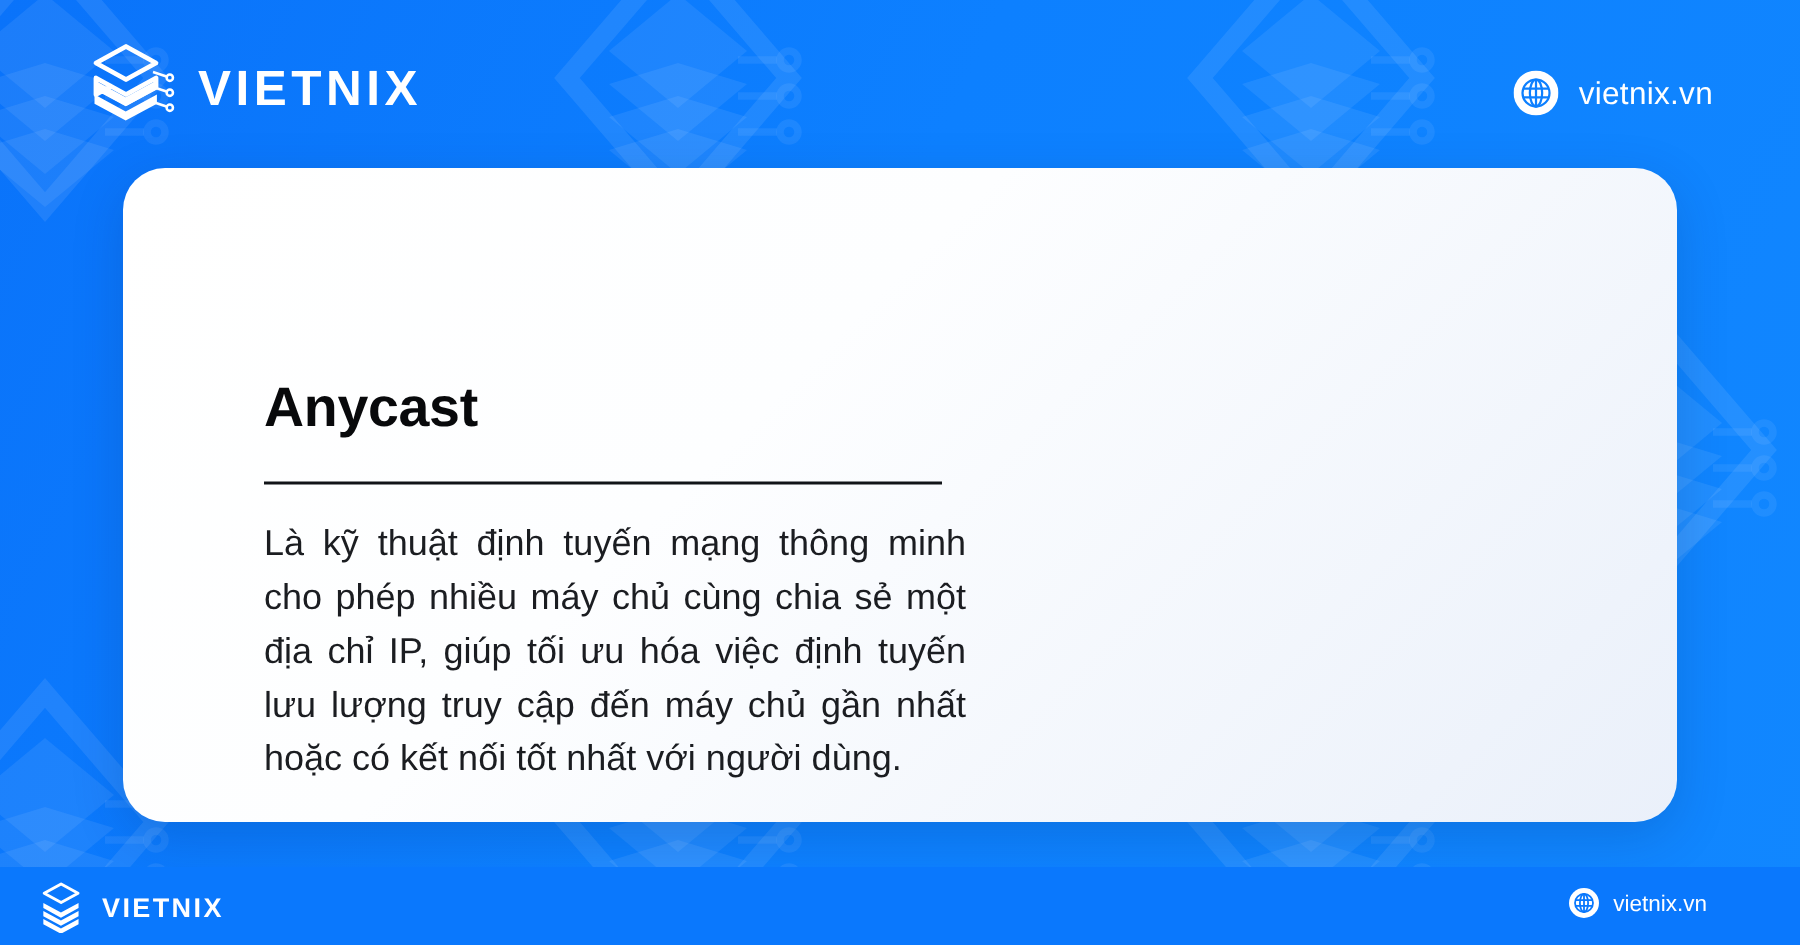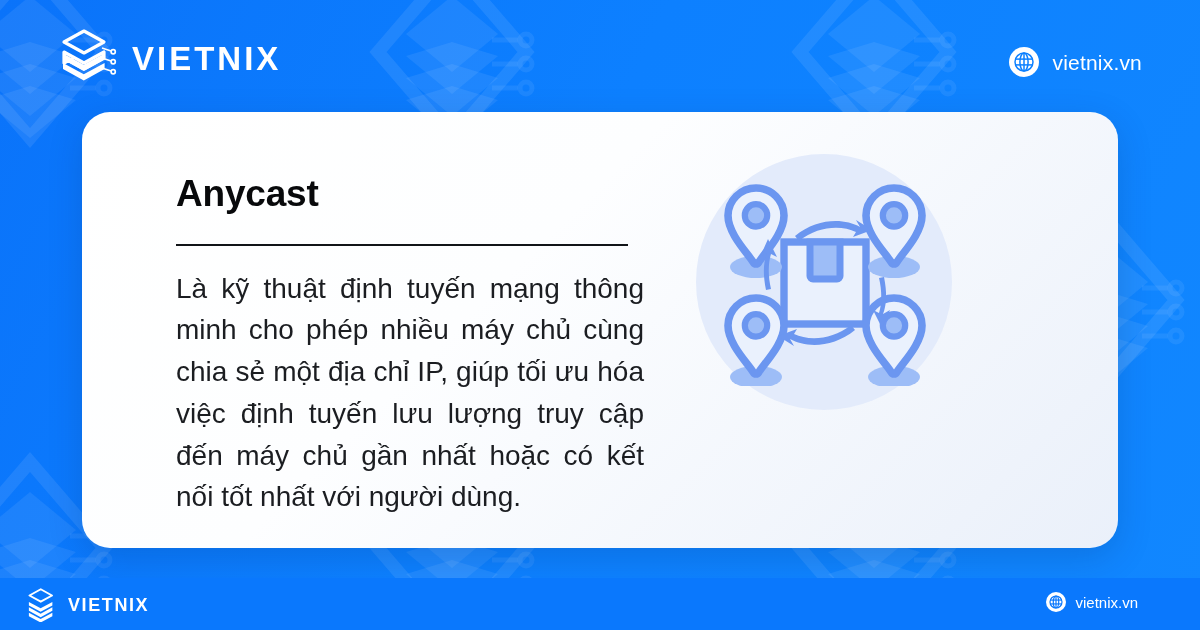--- a/index.html
+++ b/index.html
@@ -25,26 +25,26 @@
   .site{position:absolute;right:58px;top:47px;display:flex;align-items:center;gap:13px;}
   .globe{width:30px;height:30px;display:block;}
   .site-url{color:#ffffff;font-size:21px;letter-spacing:.2px;line-height:1;}
 
   
   .card{position:absolute;left:82px;top:112px;width:1036px;height:436px;
         border-radius:28px;
         background:linear-gradient(135deg,#ffffff 0%,#fdfeff 40%,#eaf0fa 100%);
         box-shadow:0 10px 34px rgba(2,40,95,.18);
         overflow:hidden;}
-  .card-inner{position:absolute;inset:0;display:flex;}
+  .card-inner{position:absolute;inset:0;display:flex;align-items:flex-end;}
 
   .card-left{width:600px;padding:62px 0 0 94px;box-sizing:border-box;}
   .card-title{font-size:37px;font-weight:700;color:#08090b;letter-spacing:-.2px;margin:0;line-height:1.1;}
   .rule{width:452px;height:2px;background:#111418;margin:29px 0 0 0;}
-  .card-body{width:468px;margin-top:22px;font-size:28px;line-height:1.49;
+  .card-body{width:468px;margin-top:22px;font-size:24px;line-height:1.49;
              color:#1b1d21;text-align:justify;text-justify:inter-word;font-weight:400;}
 
   .card-right{flex:1;position:relative;}
   .art-disc{position:absolute;left:14px;top:42px;width:256px;height:256px;
             border-radius:50%;background:#e3ebfb;}
   .art{position:absolute;left:40px;top:68px;width:206px;height:206px;}
 
   
   .footer{position:absolute;left:0;bottom:0;width:1200px;height:52px;background:#0a78fd;}
   .footer-brand{position:absolute;left:26px;top:9px;display:flex;align-items:center;gap:8px;}

